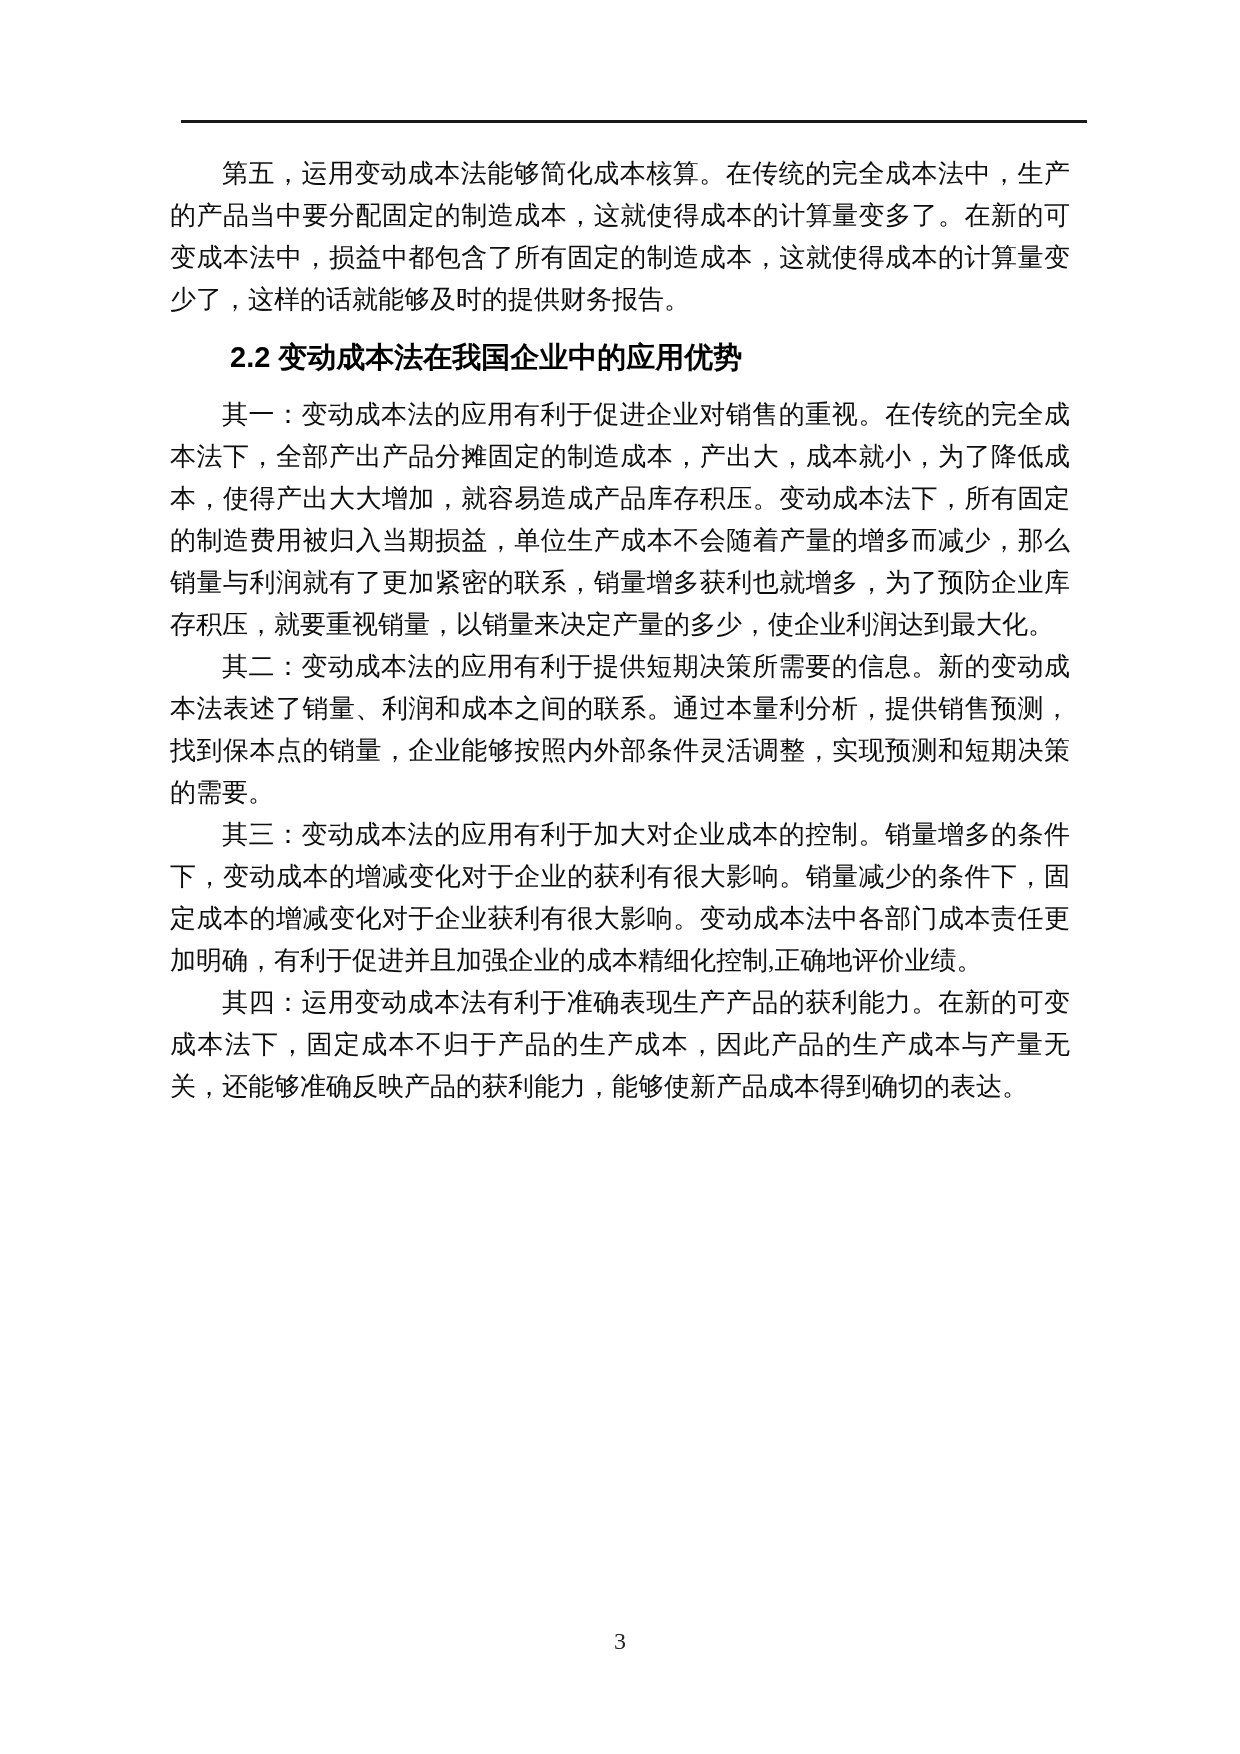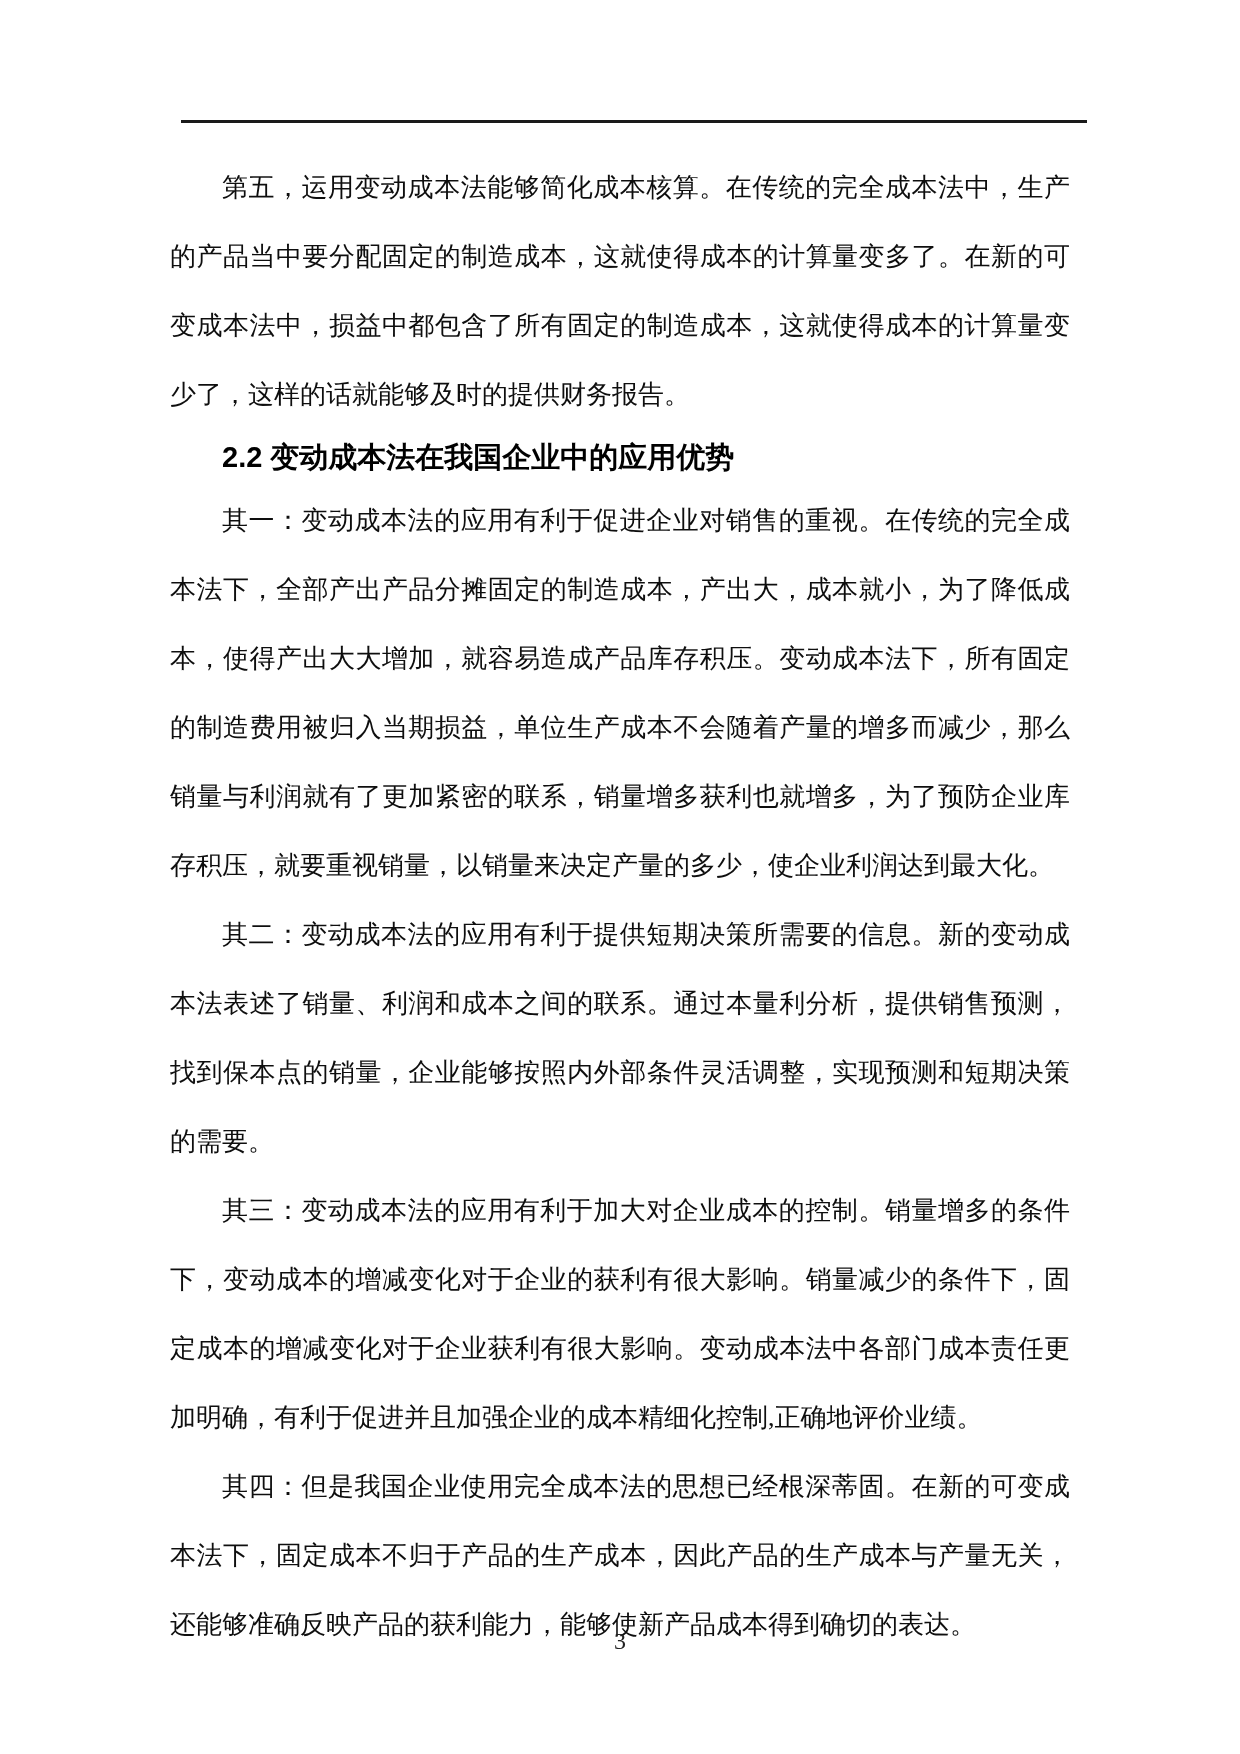--- a/index.html
+++ b/index.html
@@ -30,28 +30,28 @@
     position: absolute;
     top: 153px;
     left: 170px;
     width: 900px;
     color: #0e0e0e;
   }
   .para {
     margin: 0;
     font-family: "Liberation Serif", "DejaVu Serif", serif;
     font-size: 26px;
-    line-height: 69px;
+    line-height: 42px;
     text-align: justify;
     text-justify: inter-character;
     text-indent: 2em;
     word-break: break-all;
   }
   .heading {
-    margin: 4px;
+    margin: 12px;
     font-family: "Liberation Sans", "DejaVu Sans", sans-serif;
     font-weight: bold;
     font-size: 29px;
     line-height: 48.7px;
     text-indent: 48px;
     color: #000000;
   }
   .page-number {
     position: absolute;
     top: 1628px;
@@ -74,21 +74,21 @@
     <p class="para">第五，运用变动成本法能够简化成本核算。在传统的完全成本法中，生产的产品当中要分配固定的制造成本，这就使得成本的计算量变多了。在新的可变成本法中，损益中都包含了所有固定的制造成本，这就使得成本的计算量变少了，这样的话就能够及时的提供财务报告。</p>
 
     <h2 class="heading">2.2 变动成本法在我国企业中的应用优势</h2>
 
     <p class="para">其一：变动成本法的应用有利于促进企业对销售的重视。在传统的完全成本法下，全部产出产品分摊固定的制造成本，产出大，成本就小，为了降低成本，使得产出大大增加，就容易造成产品库存积压。变动成本法下，所有固定的制造费用被归入当期损益，单位生产成本不会随着产量的增多而减少，那么销量与利润就有了更加紧密的联系，销量增多获利也就增多，为了预防企业库存积压，就要重视销量，以销量来决定产量的多少，使企业利润达到最大化。</p>
 
     <p class="para">其二：变动成本法的应用有利于提供短期决策所需要的信息。新的变动成本法表述了销量、利润和成本之间的联系。通过本量利分析，提供销售预测，找到保本点的销量，企业能够按照内外部条件灵活调整，实现预测和短期决策的需要。</p>
 
     <p class="para">其三：变动成本法的应用有利于加大对企业成本的控制。销量增多的条件下，变动成本的增减变化对于企业的获利有很大影响。销量减少的条件下，固定成本的增减变化对于企业获利有很大影响。变动成本法中各部门成本责任更加明确，有利于促进并且加强企业的成本精细化控制,正确地评价业绩。</p>
 
-    <p class="para">其四：但是我国企业使用完全成本法的思想已经根深蒂固。在新的可变成本法下，固定成本不归于产品的生产成本，因此产品的生产成本与产量无关，还能够准确反映产品的获利能力，能够使新产品成本得到确切的表达。</p>
+    <p class="para">其四：运用变动成本法有利于准确表现生产产品的获利能力。在新的可变成本法下，固定成本不归于产品的生产成本，因此产品的生产成本与产量无关，还能够准确反映产品的获利能力，能够使新产品成本得到确切的表达。</p>
 
 
 
   </div>
 
   <div class="page-number">3</div>
 
 </div>
 
 </body></html>

